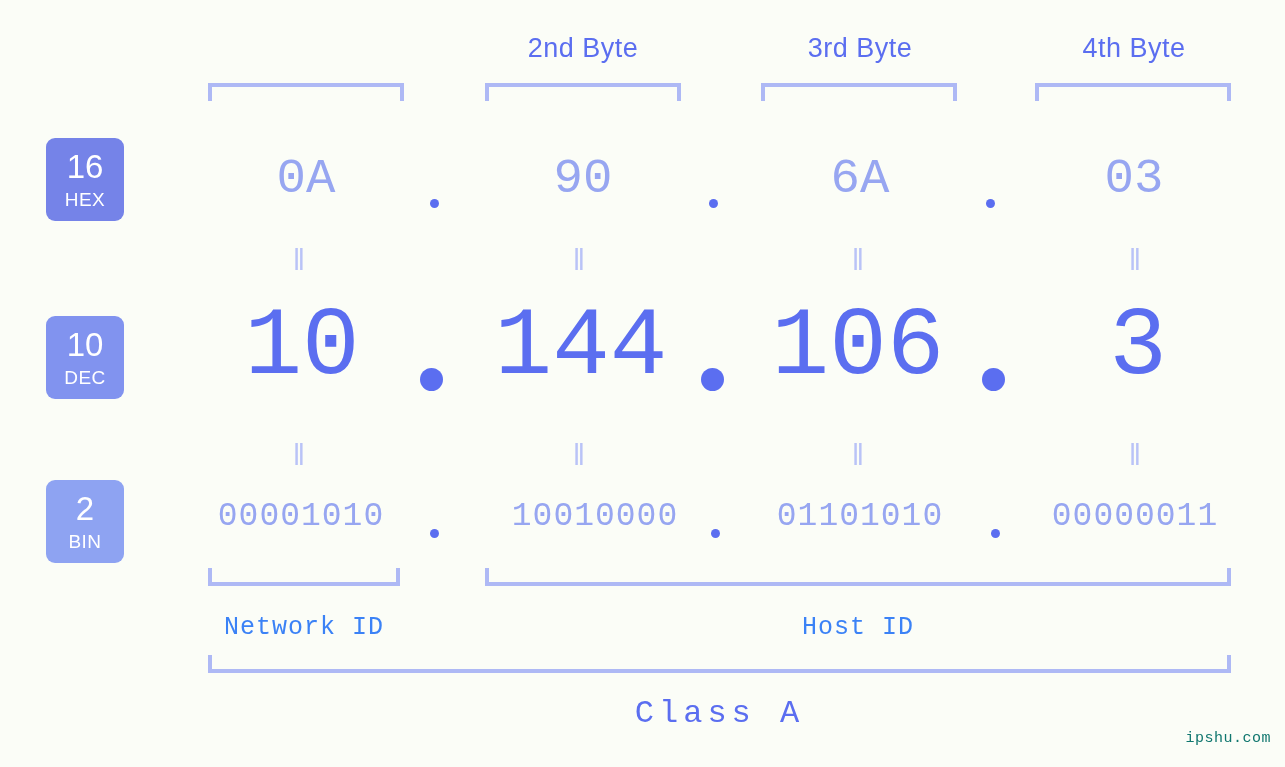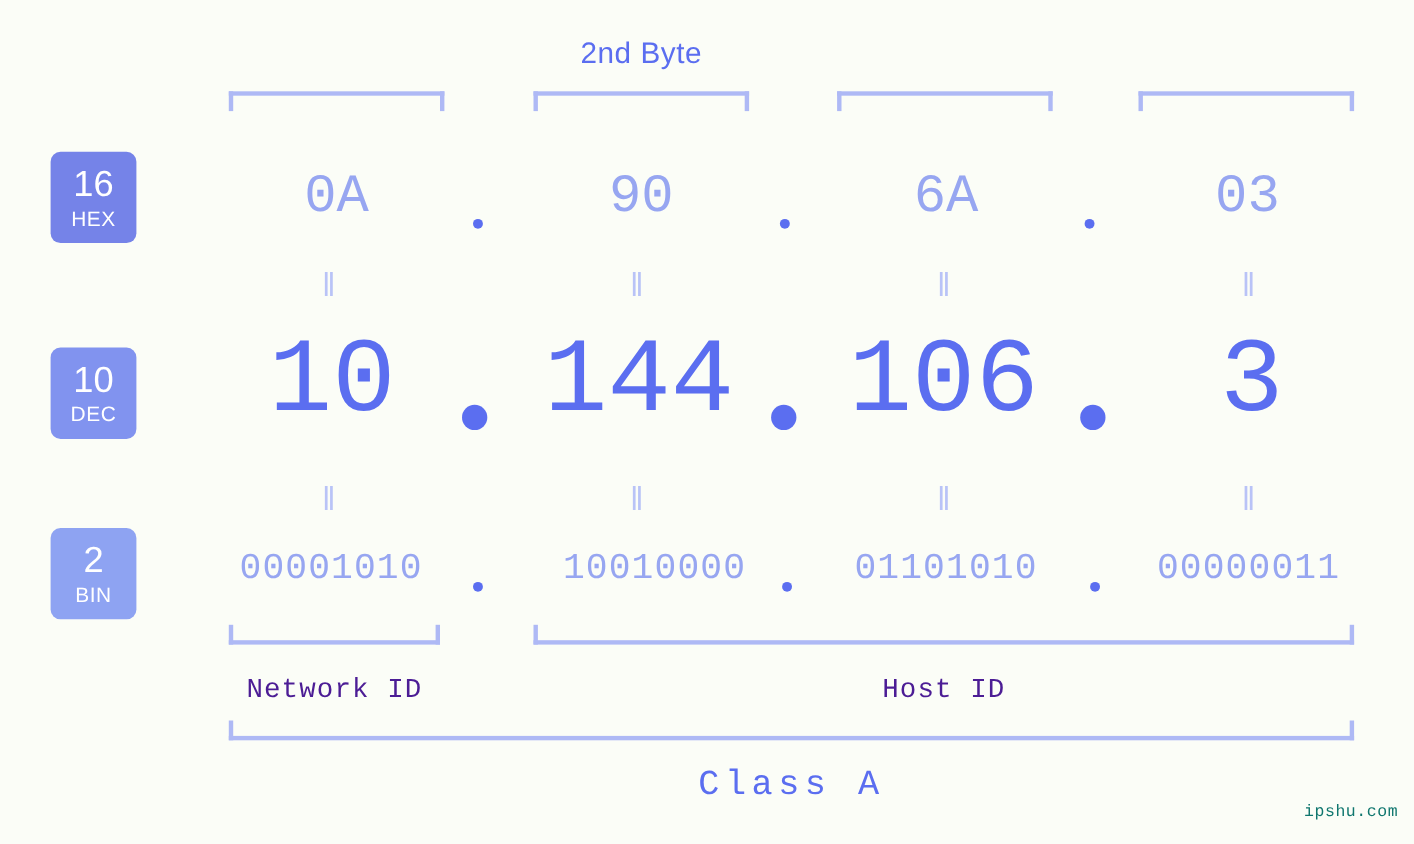--- a/index.html
+++ b/index.html
@@ -134,21 +134,21 @@
   }
   .eq-top { top: 245px; }
   .eq-bot { top: 440px; }
 
   
   .id-label {
     position: absolute;
     text-align: center;
     font-family: "Liberation Mono", "DejaVu Sans Mono", monospace;
     font-size: 25px;
-    color: #4c1d95;
+    color: #3b82f6;
     white-space: nowrap;
     letter-spacing: 1px;
   }
 
   .class-label {
     position: absolute;
     text-align: center;
     font-family: "Liberation Mono", "DejaVu Sans Mono", monospace;
     font-size: 32px;
     color: #5b6ef0;
@@ -166,20 +166,22 @@
     color: #0f766e;
     letter-spacing: 0.5px;
   }
 </style>
 </head>
 <body>
 
 <div class="stage">
 
   <div class="byte-label" style="left:463px;">2nd Byte</div>
+  <div class="byte-label" style="left:740px;">3rd Byte</div>
+  <div class="byte-label" style="left:1014px;">4th Byte</div>
 
   <div class="bracket-down" style="left:208px;  width:196px; top:83px;"></div>
   <div class="bracket-down" style="left:485px;  width:196px; top:83px;"></div>
   <div class="bracket-down" style="left:761px;  width:196px; top:83px;"></div>
   <div class="bracket-down" style="left:1035px; width:196px; top:83px;"></div>
 
   <div class="badge" style="top:138px; background:#7583e8;">
     <span class="base-num">16</span>
     <span class="base-name">HEX</span>
   </div>

